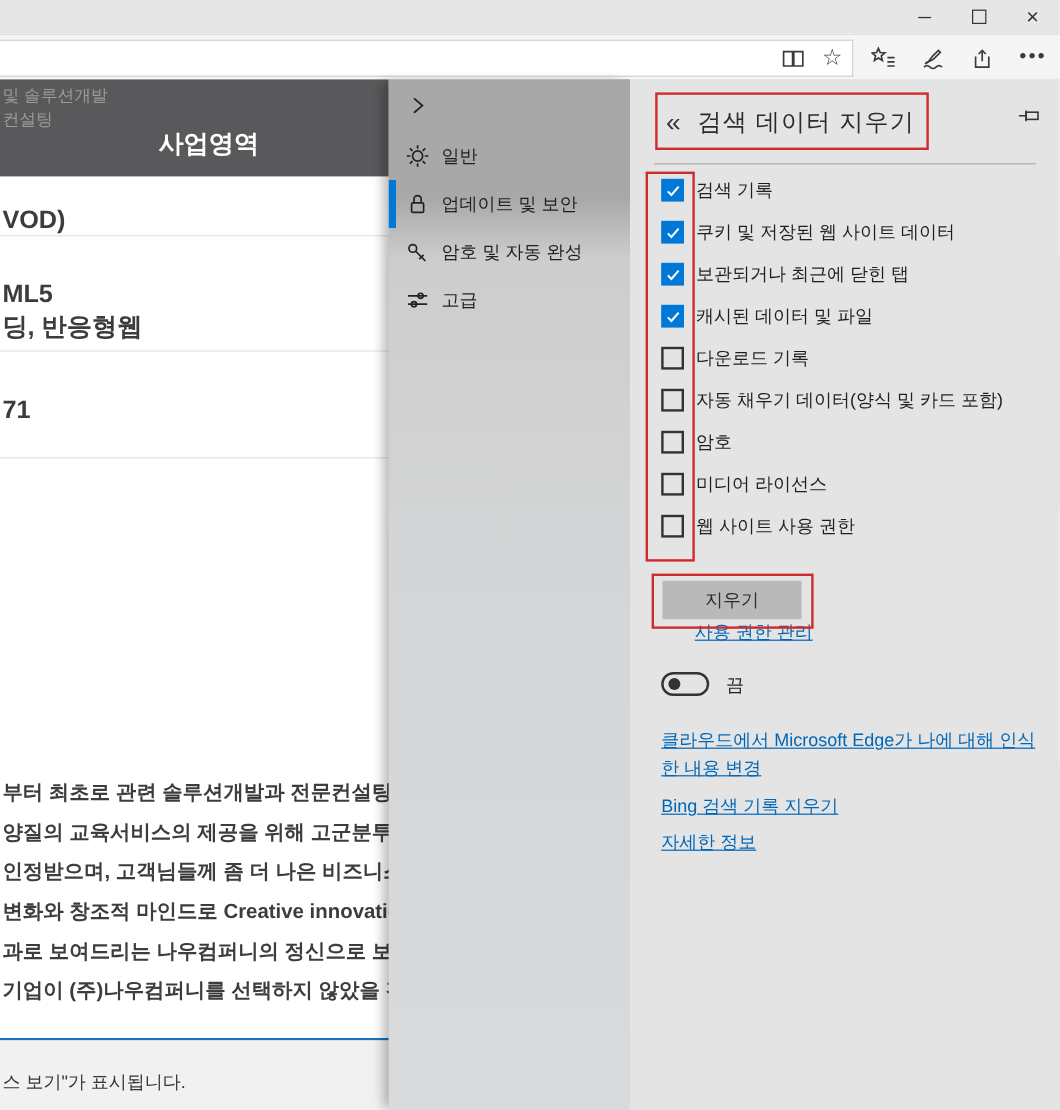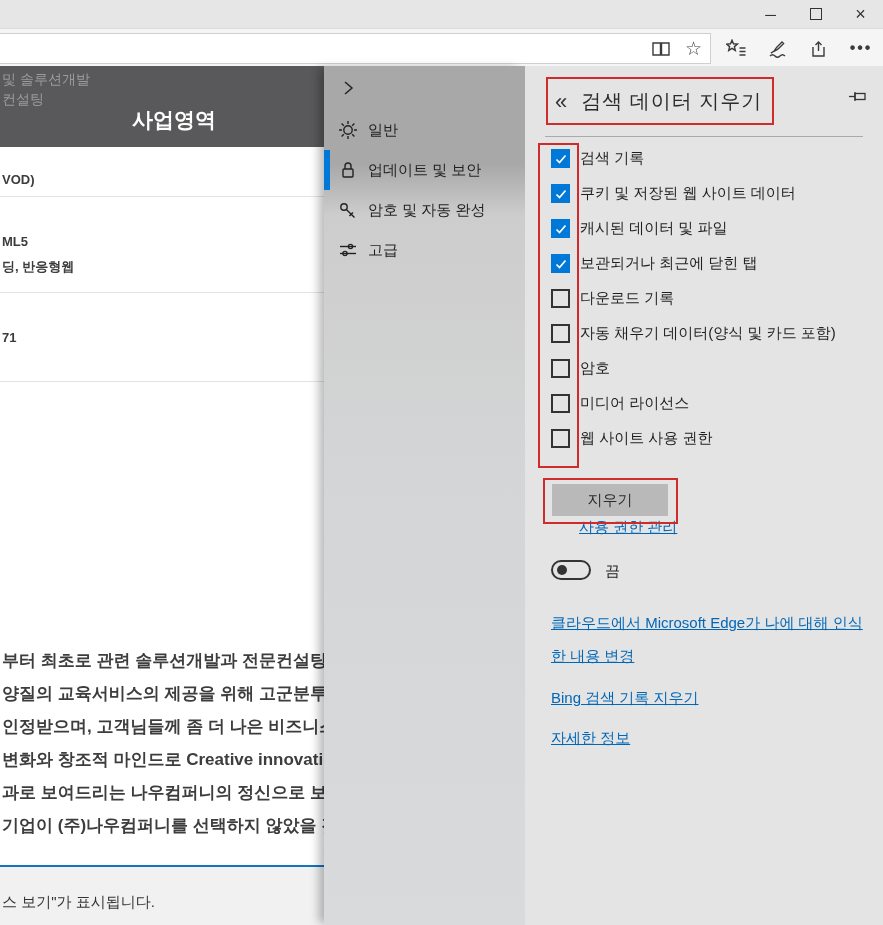--- a/index.html
+++ b/index.html
@@ -26,21 +26,21 @@
   .dots{font-size:16px;letter-spacing:2px;color:#3b3b3b;font-weight:bold;}
 
   
   .content{position:absolute;left:0;top:66px;width:883px;height:859px;}
 
   
   .webpage{position:absolute;left:0;top:0;width:324px;height:859px;background:#fff;overflow:hidden;}
   .banner{position:absolute;left:0;top:0;width:100%;height:81px;background:#59595b;}
   .banner-cut{position:absolute;left:2px;color:#9b9b9b;font-size:14px;white-space:nowrap;}
   .banner-title{position:absolute;left:12px;top:40px;width:100%;text-align:center;color:#fff;font-size:21px;font-weight:bold;}
-  .pg-text{position:absolute;left:2px;font-size:13px;font-weight:600;color:#3c3c3c;white-space:nowrap;}
+  .pg-text{position:absolute;left:2px;font-size:21px;font-weight:600;color:#3c3c3c;white-space:nowrap;}
   .pg-div{position:absolute;left:0;width:100%;border-top:1px solid #e3e3e3;}
   .para{position:absolute;left:2px;top:578px;width:330px;}
   .para div{height:33px;line-height:33px;font-size:17px;font-weight:600;color:#3d3d3d;white-space:nowrap;}
   .blue-line{position:absolute;left:0;top:799px;width:100%;height:2px;background:#1474c4;}
   .pg-footer{position:absolute;left:0;top:801px;width:100%;height:58px;background:#f1f1f1;}
   .pg-footer span{position:absolute;left:2px;top:26px;font-size:15px;color:#333;white-space:nowrap;}
 
   
   .sidebar{position:absolute;left:324px;top:0;width:201px;height:859px;
            background:linear-gradient(#a8a8a8 0px,#a8a8a8 98px,#cdcdcd 150px,#d4d5d6 400px,#d9dadb 859px);
@@ -73,21 +73,21 @@
 
   .link{color:#0067b8;text-decoration:underline;font-size:15px;cursor:pointer;}
   .manage-link{position:absolute;left:54px;top:452px;white-space:nowrap;}
   .clear-btn{position:absolute;left:27px;top:418px;width:116px;height:32px;background:#b9b9b9;border:none;
              font-size:15px;color:#2b2b2b;font-family:inherit;cursor:pointer;}
   .always-label{position:absolute;left:26px;top:468px;font-size:15px;font-weight:bold;color:#222;white-space:nowrap;}
   .toggle{position:absolute;left:26px;top:494px;width:40px;height:20px;border:2px solid #333;border-radius:11px;
           box-sizing:border-box;cursor:pointer;}
   .toggle .knob{position:absolute;left:4px;top:3px;width:10px;height:10px;border-radius:50%;background:#333;}
   .toggle-state{position:absolute;left:80px;top:496px;font-size:15px;color:#222;}
-  .links{position:absolute;left:26px;top:540px;width:318px;line-height:33px;}
+  .links{position:absolute;left:26px;top:540px;width:318px;line-height:23px;}
   .links a{display:block;margin-bottom:7px;}
   .links a:first-child{margin-bottom:9px;}
 
   
   .anno{position:absolute;border:2px solid #d02b2b;box-sizing:border-box;pointer-events:none;}
   .anno-title{left:21px;top:11px;width:228px;height:48px;}
   .anno-cb{left:13px;top:77px;width:41px;height:325px;}
   .anno-btn{left:18px;top:412px;width:135px;height:46px;}
 </style>
 </head>
@@ -244,29 +244,29 @@
             </svg>
           </span>
           <span class="cb-label">쿠키 및 저장된 웹 사이트 데이터</span>
         </label>
         <label class="cb-row">
           <span class="cb checked">
             <svg width="14" height="14" viewBox="0 0 14 14">
               <polyline points="2.5,7.5 5.5,10.5 11.5,3.5"></polyline>
             </svg>
           </span>
-          <span class="cb-label">캐시된 데이터 및 파일</span>
+          <span class="cb-label">보관되거나 최근에 닫힌 탭</span>
         </label>
         <label class="cb-row">
           <span class="cb checked">
             <svg width="14" height="14" viewBox="0 0 14 14">
               <polyline points="2.5,7.5 5.5,10.5 11.5,3.5"></polyline>
             </svg>
           </span>
-          <span class="cb-label">보관되거나 최근에 닫힌 탭</span>
+          <span class="cb-label">캐시된 데이터 및 파일</span>
         </label>
         <label class="cb-row">
           <span class="cb unchecked"></span>
           <span class="cb-label">다운로드 기록</span>
         </label>
         <label class="cb-row">
           <span class="cb unchecked"></span>
           <span class="cb-label">자동 채우기 데이터(양식 및 카드 포함)</span>
         </label>
         <label class="cb-row">

